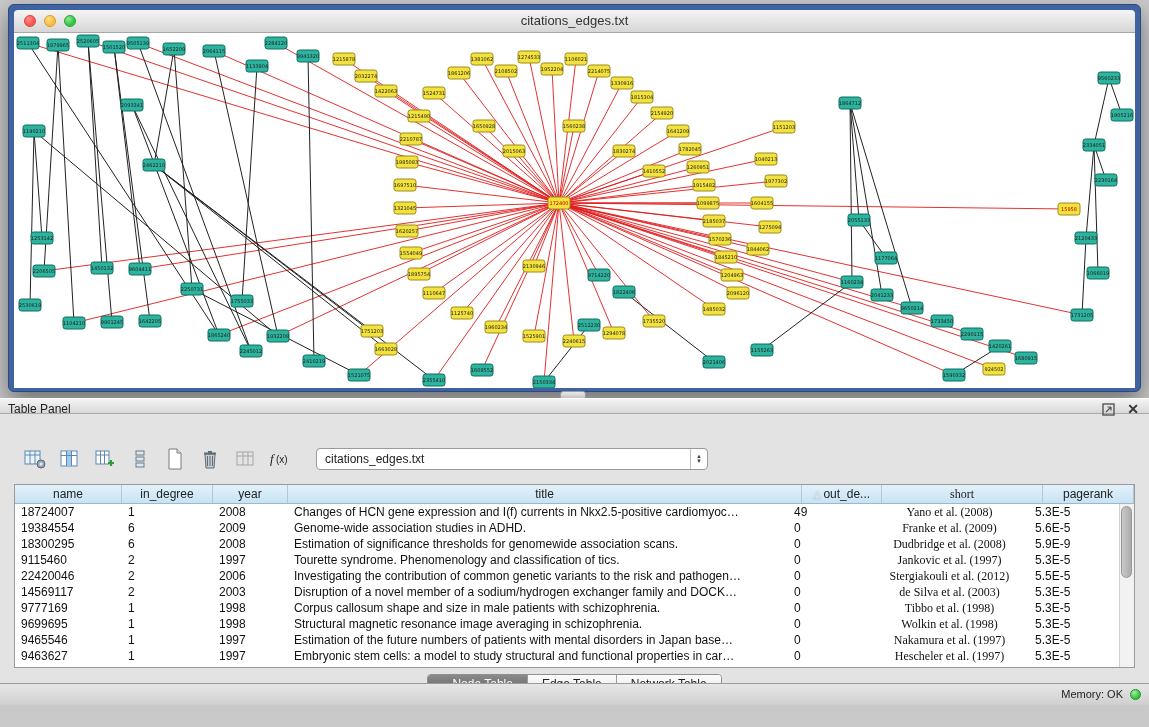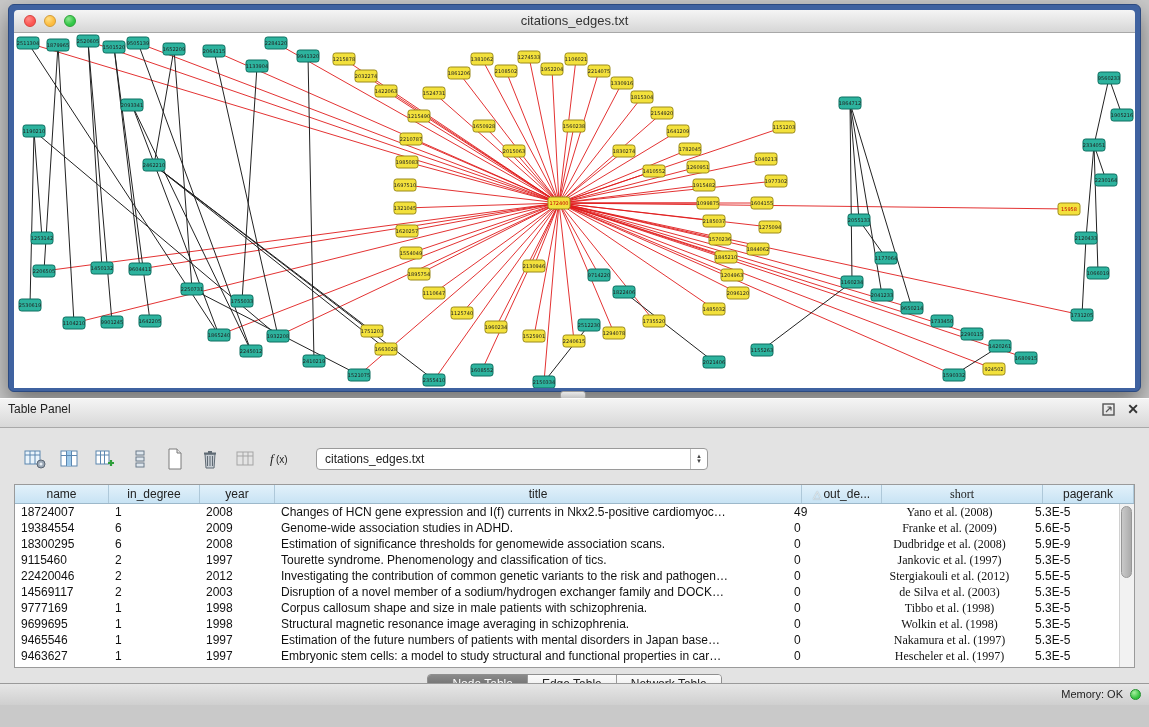--- a/index.html
+++ b/index.html
@@ -22,41 +22,41 @@
   .gnode text{font-family:"DejaVu Sans",sans-serif;font-size:5px;fill:#222;}
   .gnode text.red{fill:#c00000;}
   line.er{stroke:#e01b1b;stroke-width:.9;}
   line.ek{stroke:#222;stroke-width:1;}
 
   
   .divider-handle{position:absolute;left:560px;top:391px;width:24px;height:7px;background:linear-gradient(#e9e9e9,#bdbdbd);border:1px solid #9b9b9b;border-radius:3px;}
 
   
   .table-panel{position:absolute;left:0;top:398px;width:1149px;height:307px;background:#e3e3e3;}
-  .panel-header{position:absolute;left:0;top:0;width:100%;height:30px;background:linear-gradient(#f4f4f4,#d8d8d8);border-top:1px solid #fdfdfd;border-bottom:1px solid #a9a9a9;box-sizing:border-box;}
+  .panel-header{position:absolute;left:0;top:0;width:100%;height:16px;background:linear-gradient(#f4f4f4,#d8d8d8);border-top:1px solid #fdfdfd;border-bottom:1px solid #a9a9a9;box-sizing:border-box;}
   .panel-header .ptitle{position:absolute;left:8px;top:0;line-height:21px;font-size:12px;color:#222;}
   .panel-header .hicons{position:absolute;right:10px;top:2px;display:flex;gap:12px;align-items:center;}
   .float-btn svg{display:block;}
   .close-btn{font-size:14px;font-weight:bold;color:#333;line-height:16px;cursor:default;}
 
   .toolbar{position:absolute;left:20px;top:46px;height:30px;display:flex;align-items:center;gap:5px;}
   .tb-btn{width:30px;height:28px;border:none;background:transparent;display:flex;align-items:center;justify-content:center;padding:0;}
   .tb-btn svg{display:block;}
   .combo{margin-left:16px;width:392px;height:22px;background:#fff;border:1px solid #9a9a9a;border-radius:4px;display:flex;align-items:center;box-sizing:border-box;}
   .combo .cval{flex:1;padding-left:8px;font-size:12px;color:#222;white-space:nowrap;overflow:hidden;}
   .combo .steppers{width:16px;height:100%;border-left:1px solid #c0c0c0;display:flex;flex-direction:column;align-items:center;justify-content:center;font-size:6px;color:#444;line-height:5px;}
 
   .dtable{position:absolute;left:14px;top:86px;width:1121px;height:184px;background:#fff;border:1px solid #9a9a9a;box-sizing:border-box;}
   .thead{display:flex;height:19px;background:linear-gradient(#e2f1fa,#c8e3f4);border-bottom:1px solid #9db8ca;box-sizing:border-box;}
   .th{font-size:12px;color:#222;text-align:center;line-height:18px;border-right:1px solid #aec8d9;box-sizing:border-box;overflow:hidden;white-space:nowrap;}
   .th .sort{color:#fbfbfb;text-shadow:0 0 1px #55707f;margin-right:2px;font-size:11px;}
   .tbody{position:absolute;left:0;top:19px;right:14px;bottom:0;overflow:hidden;}
   .trow{display:flex;height:16px;}
   .td{font-size:12px;color:#111;line-height:16px;white-space:nowrap;overflow:hidden;text-overflow:ellipsis;box-sizing:border-box;padding:0 4px 0 6px;}
-  .c0{width:94px;} .c1{width:91px;} .c2{width:75px;} .c3{flex:1;min-width:0;} .c4{width:80px;} .c5{width:161px;font-family:Liberation Serif, serif;} .c6{width:91px;}
+  .c0{width:107px;} .c1{width:91px;} .c2{width:75px;} .c3{flex:1;min-width:0;} .c4{width:80px;} .c5{width:161px;font-family:Liberation Serif, serif;} .c6{width:91px;}
   .td.c5{text-align:center;}
   .vscroll{position:absolute;top:19px;right:0;bottom:0;width:14px;background:#f2f2f2;border-left:1px solid #d0d0d0;}
   .vthumb{position:absolute;left:1px;top:2px;width:11px;height:72px;background:linear-gradient(90deg,#c9c9c9,#ababab);border-radius:6px;border:1px solid #979797;box-sizing:border-box;}
 
   .tabs{position:absolute;left:0;top:276px;width:100%;display:flex;justify-content:center;}
   .seg{display:flex;border:1px solid #8f8f8f;border-radius:4px;overflow:hidden;}
   .tab{height:19px;line-height:19px;padding:0 14px;font-size:12px;background:linear-gradient(#fbfbfb,#e8e8e8);color:#222;border:none;border-right:1px solid #9a9a9a;}
   .tab:last-child{border-right:none;}
   .tab.active{background:linear-gradient(#8a8a8a,#5f5f5f);color:#fff;padding-left:24px;}
 
@@ -789,21 +789,21 @@
             <div class="td c1">2</div>
             <div class="td c2">1997</div>
             <div class="td c3">Tourette syndrome. Phenomenology and classification of tics.</div>
             <div class="td c4">0</div>
             <div class="td c5">Jankovic et al. (1997)</div>
             <div class="td c6">5.3E-5</div>
           </div>
           <div class="trow">
             <div class="td c0">22420046</div>
             <div class="td c1">2</div>
-            <div class="td c2">2012</div>
+            <div class="td c2">2006</div>
             <div class="td c3">Investigating the contribution of common genetic variants to the risk and pathogen…</div>
             <div class="td c4">0</div>
             <div class="td c5">Stergiakouli et al. (2012)</div>
             <div class="td c6">5.5E-5</div>
           </div>
           <div class="trow">
             <div class="td c0">14569117</div>
             <div class="td c1">2</div>
             <div class="td c2">2003</div>
             <div class="td c3">Disruption of a novel member of a sodium/hydrogen exchanger family and DOCK…</div>

